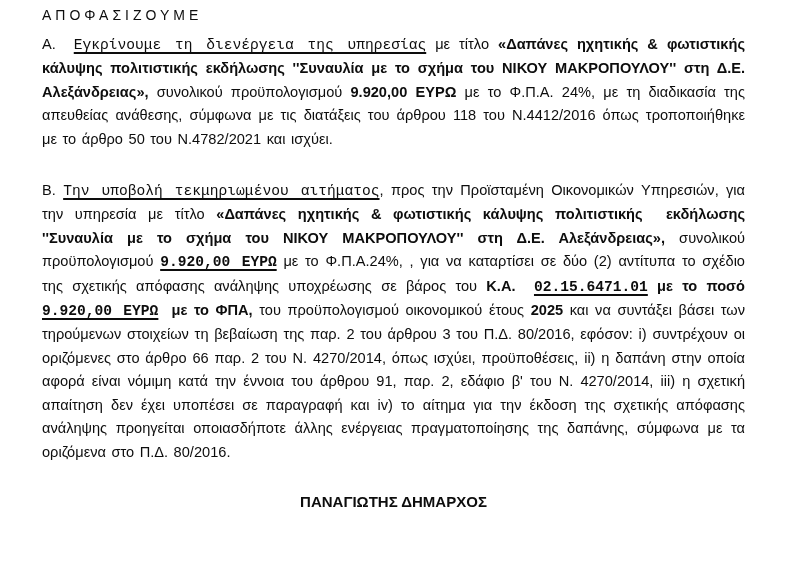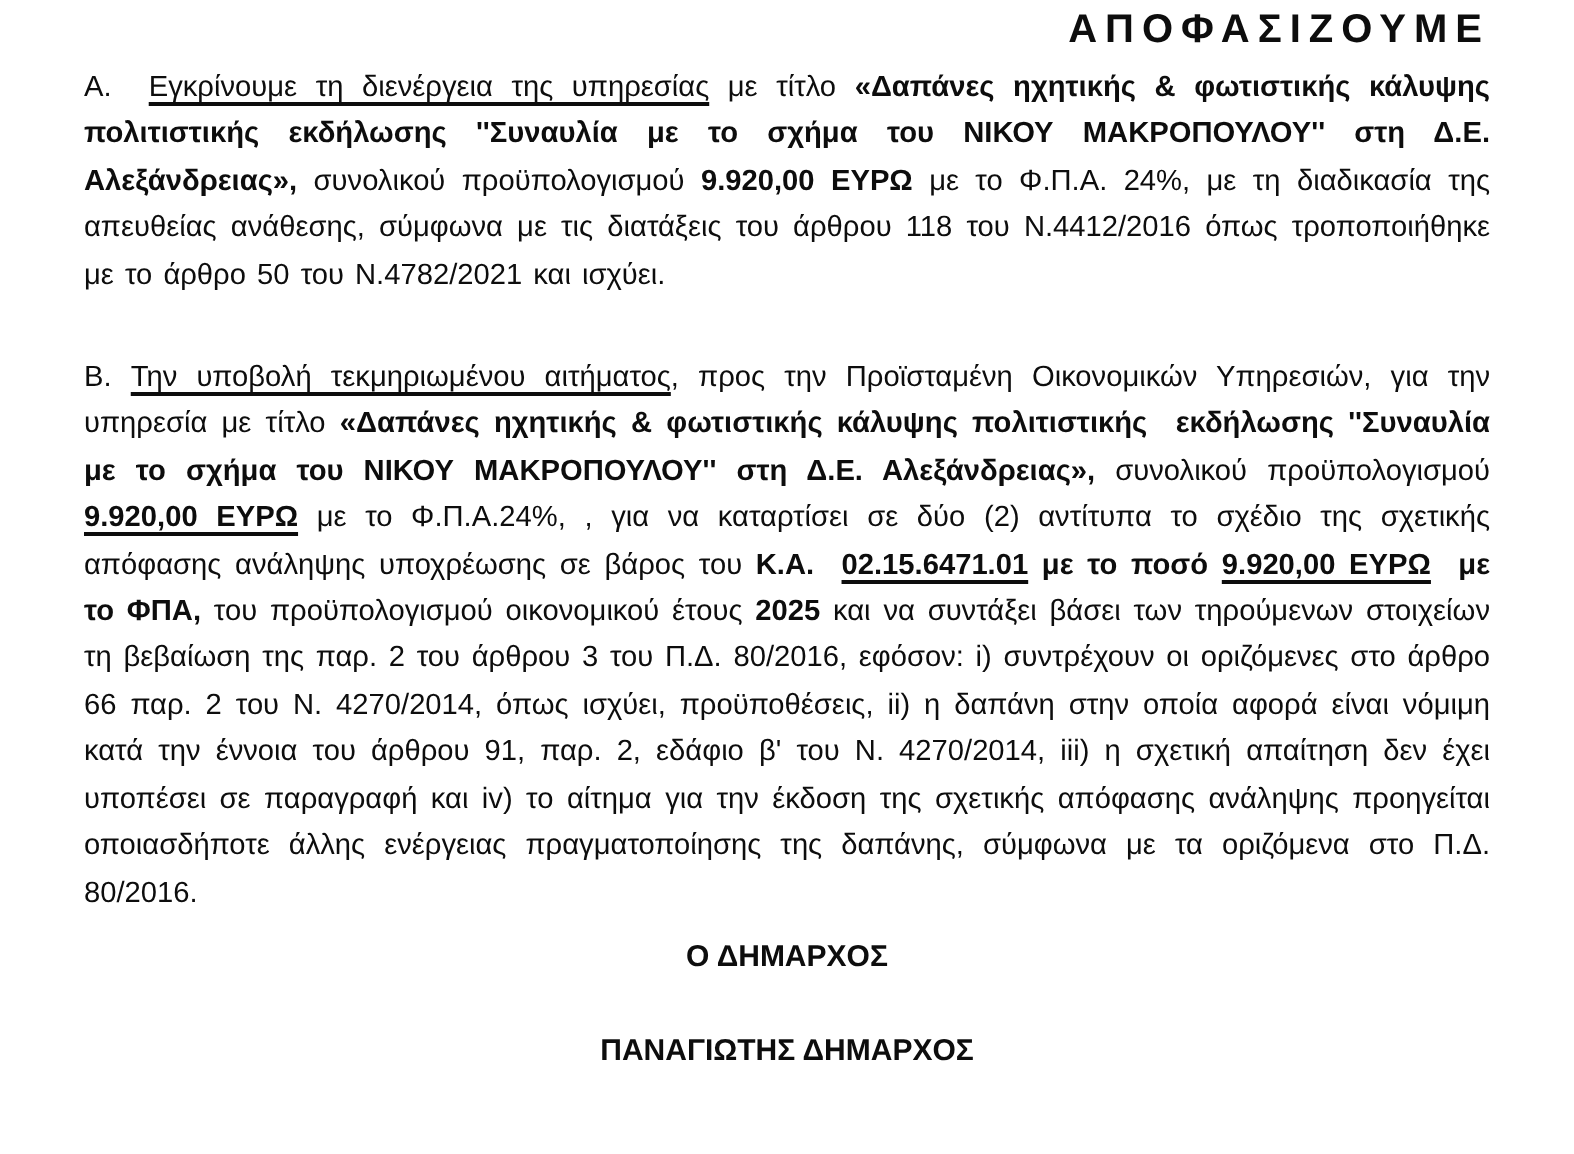--- a/index.html
+++ b/index.html
@@ -16,39 +16,40 @@
     color: #0d0d0d;
   }
   .page {
     width: 787px;
     height: 577px;
     padding: 3px 42px 0 42px;
     background: #ffffff;
   }
   .heading {
     margin: 2px 0 8px 0;
-    text-align: right;
-    font-size: 20px;
-    font-weight: bold;
+    text-align: left;
+    font-size: 14px;
+    font-weight: normal;
     letter-spacing: 4px;
     line-height: 20px;
   }
   .para {
     margin: 0 0 28px 0;
     text-align: justify;
     font-size: 14.6px;
     line-height: 23.4px;
     word-spacing: 1.5px;
   }
   .para:last-of-type { margin-bottom: 0; }
   .b { font-weight: bold; }
   .u {
     text-decoration: underline;
     text-decoration-thickness: 1.5px;
     text-underline-offset: 3px;
+    font-family: Liberation Mono, monospace;
   }
   .sig-block { text-align: center; }
   .sig-title {
     margin-top: 11px;
     font-size: 15px;
     font-weight: bold;
     line-height: 18px;
   }
   .sig-name {
     margin-top: 29px;
@@ -62,17 +63,16 @@
 
 <div class="page">
 
   <h1 class="heading">ΑΠΟΦΑΣΙΖΟΥΜΕ</h1>
 
   <p class="para"><span>Α.&nbsp; </span><span class="u">Εγκρίνουμε τη διενέργεια της υπηρεσίας</span><span> με τίτλο </span><span class="b">«Δαπάνες ηχητικής &amp; φωτιστικής κάλυψης πολιτιστικής εκδήλωσης ''Συναυλία με το σχήμα του ΝΙΚΟΥ ΜΑΚΡΟΠΟΥΛΟΥ'' στη Δ.Ε. Αλεξάνδρειας»,</span><span> συνολικού προϋπολογισμού </span><span class="b">9.920,00 ΕΥΡΩ</span><span> με το Φ.Π.Α. 24%, με τη διαδικασία της απευθείας ανάθεσης, σύμφωνα με τις διατάξεις του άρθρου 118 του Ν.4412/2016 όπως τροποποιήθηκε με το άρθρο 50 του Ν.4782/2021 και ισχύει.</span></p>
 
   <p class="para"><span>Β.&nbsp;</span><span class="u">Την υποβολή τεκμηριωμένου αιτήματος</span><span>, προς την Προϊσταμένη Οικονομικών Υπηρεσιών, για την υπηρεσία με τίτλο </span><span class="b">«Δαπάνες ηχητικής &amp; φωτιστικής κάλυψης πολιτιστικής&nbsp; εκδήλωσης ''Συναυλία με το σχήμα του ΝΙΚΟΥ ΜΑΚΡΟΠΟΥΛΟΥ'' στη Δ.Ε. Αλεξάνδρειας»,</span><span> συνολικού προϋπολογισμού </span><span class="b u">9.920,00 ΕΥΡΩ</span><span> με το Φ.Π.Α.24%, , για να καταρτίσει σε δύο (2) αντίτυπα το σχέδιο της σχετικής απόφασης ανάληψης υποχρέωσης σε βάρος του </span><span class="b">Κ.Α.&nbsp; </span><span class="b u">02.15.6471.01</span><span class="b"> με το ποσό </span><span class="b u">9.920,00 ΕΥΡΩ</span><span class="b">&nbsp; με το ΦΠΑ,</span><span> του προϋπολογισμού οικονομικού έτους </span><span class="b">2025</span><span> και να συντάξει βάσει των τηρούμενων στοιχείων τη βεβαίωση της παρ. 2 του άρθρου 3 του Π.Δ. 80/2016, εφόσον: i) συντρέχουν οι οριζόμενες στο άρθρο 66 παρ. 2 του Ν. 4270/2014, όπως ισχύει, προϋποθέσεις, ii) η δαπάνη στην οποία αφορά είναι νόμιμη κατά την έννοια του άρθρου 91, παρ. 2, εδάφιο β' του Ν. 4270/2014, iii) η σχετική απαίτηση δεν έχει υποπέσει σε παραγραφή και iv) το αίτημα για την έκδοση της σχετικής απόφασης ανάληψης προηγείται οποιασδήποτε άλλης ενέργειας πραγματοποίησης της δαπάνης, σύμφωνα με τα οριζόμενα στο Π.Δ. 80/2016.</span></p>
 
   <div class="sig-block">
-    <div class="sig-title">Ο ΔΗΜΑΡΧΟΣ</div>
     <div class="sig-name">ΠΑΝΑΓΙΩΤΗΣ ΔΗΜΑΡΧΟΣ</div>
   </div>
 
 </div>
 
 </body></html>

